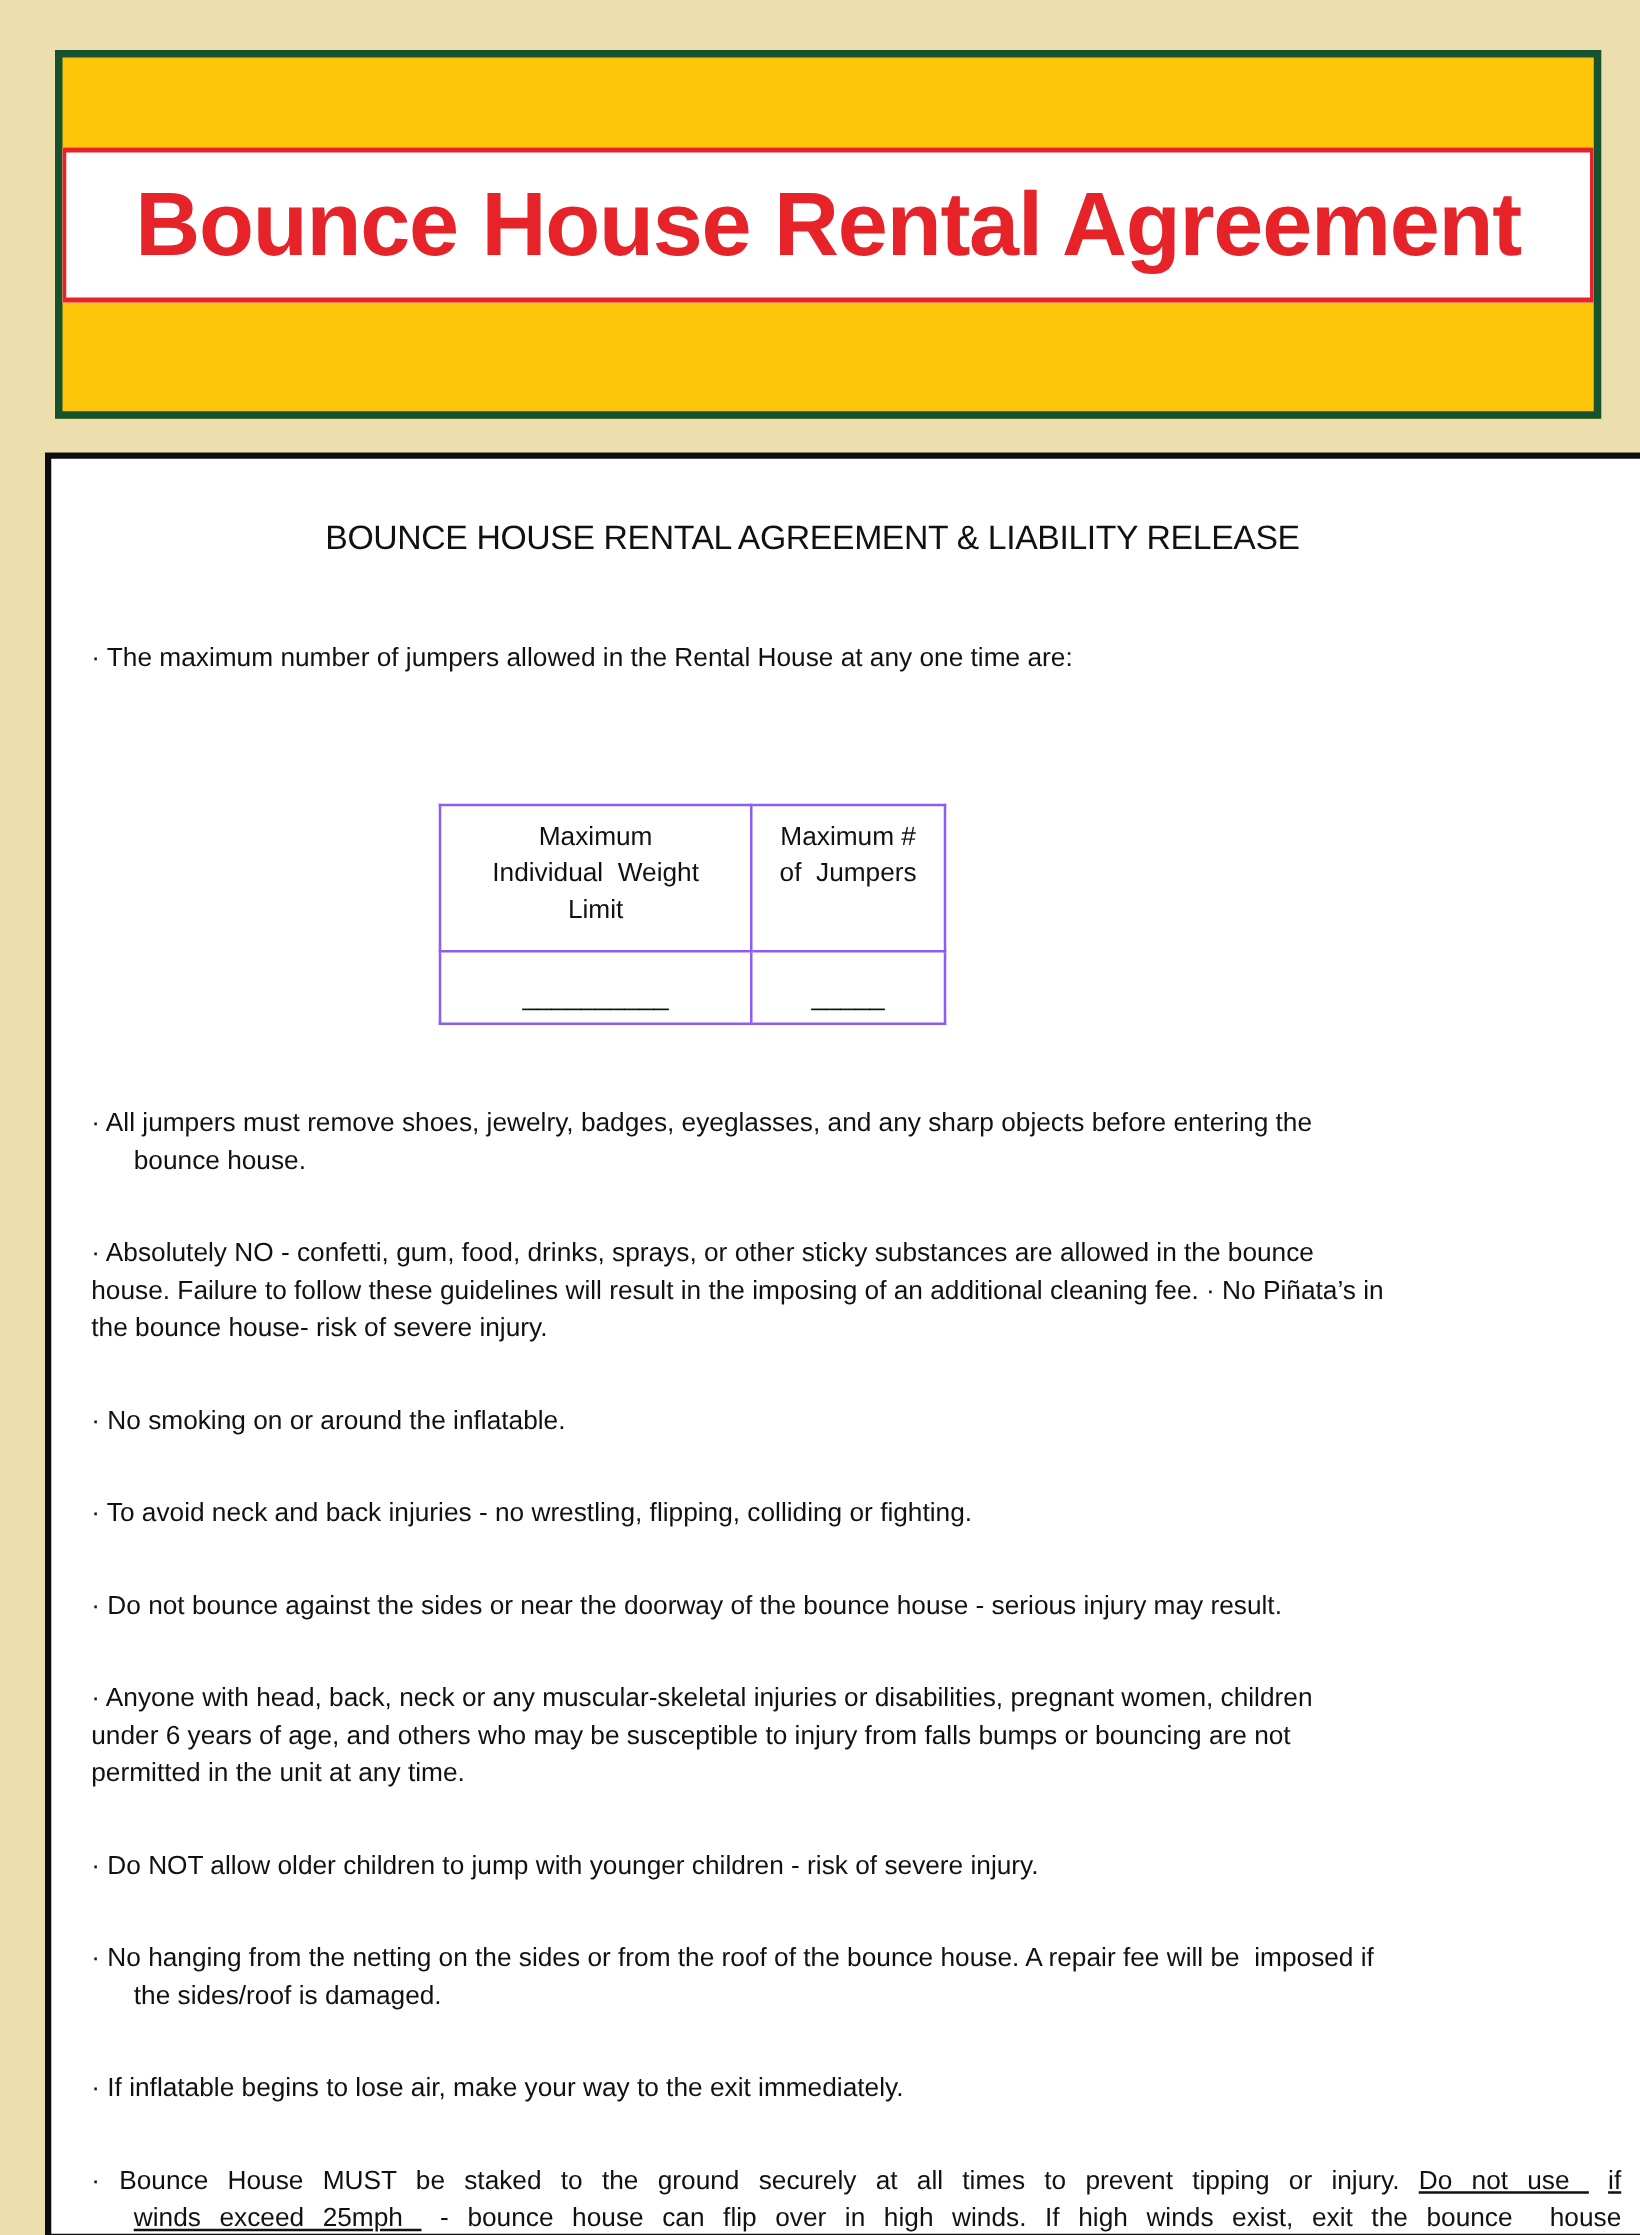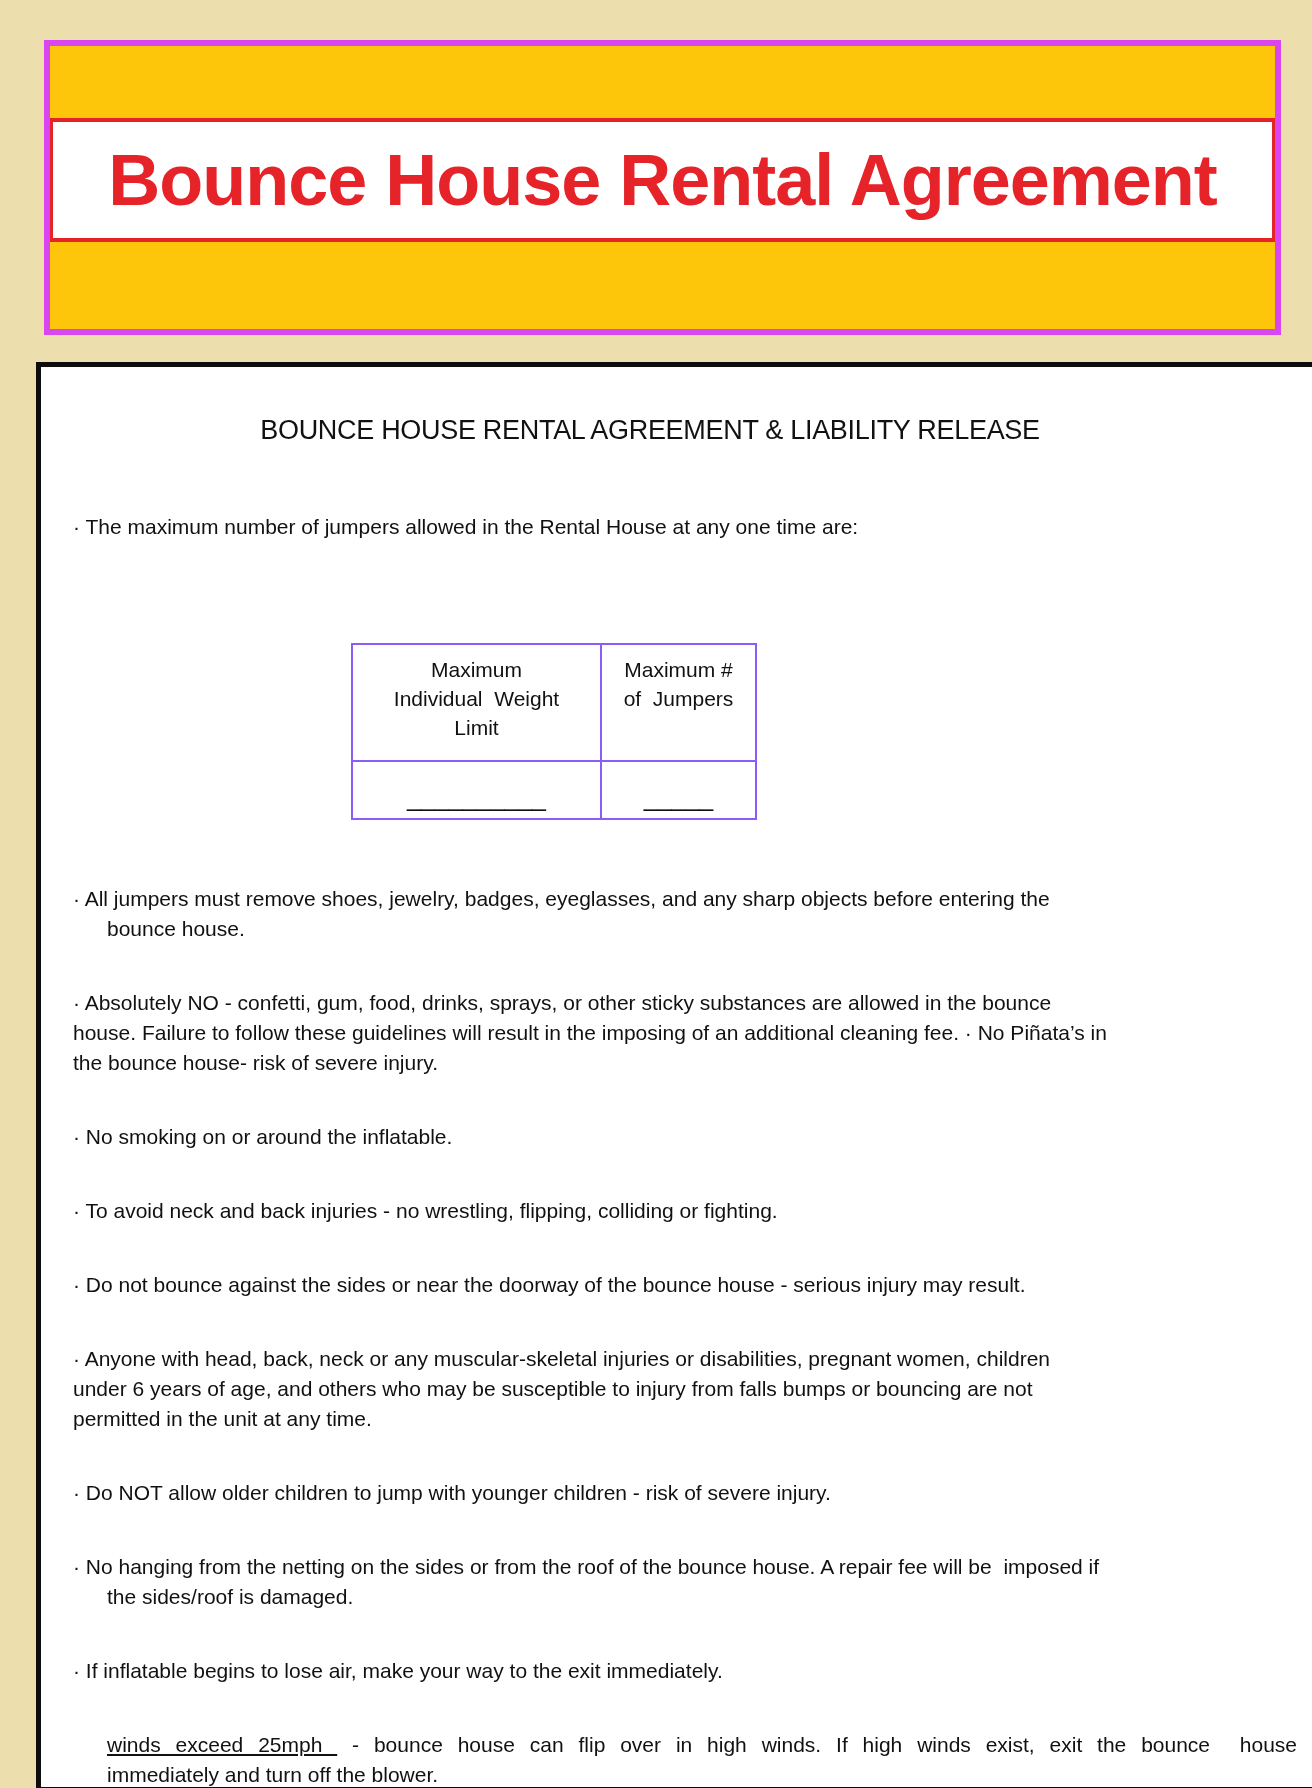--- a/index.html
+++ b/index.html
@@ -11,21 +11,21 @@
     color: #111;
     overflow: hidden;
   }
 
   
   .banner {
     position: absolute;
     left: 44px; top: 40px;
     width: 1225px; height: 283px;
     background: #fdc60a;
-    border: 6px solid #d946ef;
+    border: 6px solid #14532d;
   }
   .banner-strip {
     position: absolute;
     left: 0; right: 0; top: 72px;
     height: 116px;
     background: #ffffff;
     border-top: 4px solid #e52329;
     border-bottom: 4px solid #e52329;
     border-left: 3px solid #e52329;
     border-right: 3px solid #e52329;
@@ -82,21 +82,21 @@
     line-height: 29px;
     padding: 0;
   }
   .limits-table .hdr { height: 105px; padding-top: 10px; }
   .limits-table .col1 { width: 247px; }
   .limits-table .col2 { width: 153px; }
   .limits-table .val {
     height: 50px;
     vertical-align: bottom;
     padding-bottom: 6px;
-    font-size: 25px;
+    font-size: 21px;
   }
   .hdr-line { display: block; }
 </style>
 </head>
 <body>
 
 <div class="banner">
   <div class="banner-strip">
     <span class="banner-title">Bounce House Rental Agreement</span>
   </div>
@@ -157,17 +157,18 @@
         <div class="line"><span>· Do NOT allow older children to jump with younger children - risk of severe injury.</span></div>
       </div>
       <div class="para">
         <div class="line"><span>· No hanging from the netting on the sides or from the roof of the bounce house. A repair fee will be&nbsp; imposed if</span></div>
         <div class="line indent"><span>the sides/roof is damaged.</span></div>
       </div>
       <div class="para">
         <div class="line"><span>· If inflatable begins to lose air, make your way to the exit immediately.</span></div>
       </div>
       <div class="para">
+        <div class="line justify"><span>· Bounce House MUST be staked to the ground securely at all times to prevent tipping or injury. </span><span class="u">Do not use&nbsp;</span><span> </span><span class="u">if</span></div>
         <div class="line indent justify"><span class="u">winds exceed 25mph&nbsp;</span><span> - bounce house can flip over in high winds. If high winds exist, exit the bounce&nbsp; house</span></div>
         <div class="line indent"><span>immediately and turn off the blower.</span></div>
       </div>
     </div>
 </div>
 
 </body></html>

